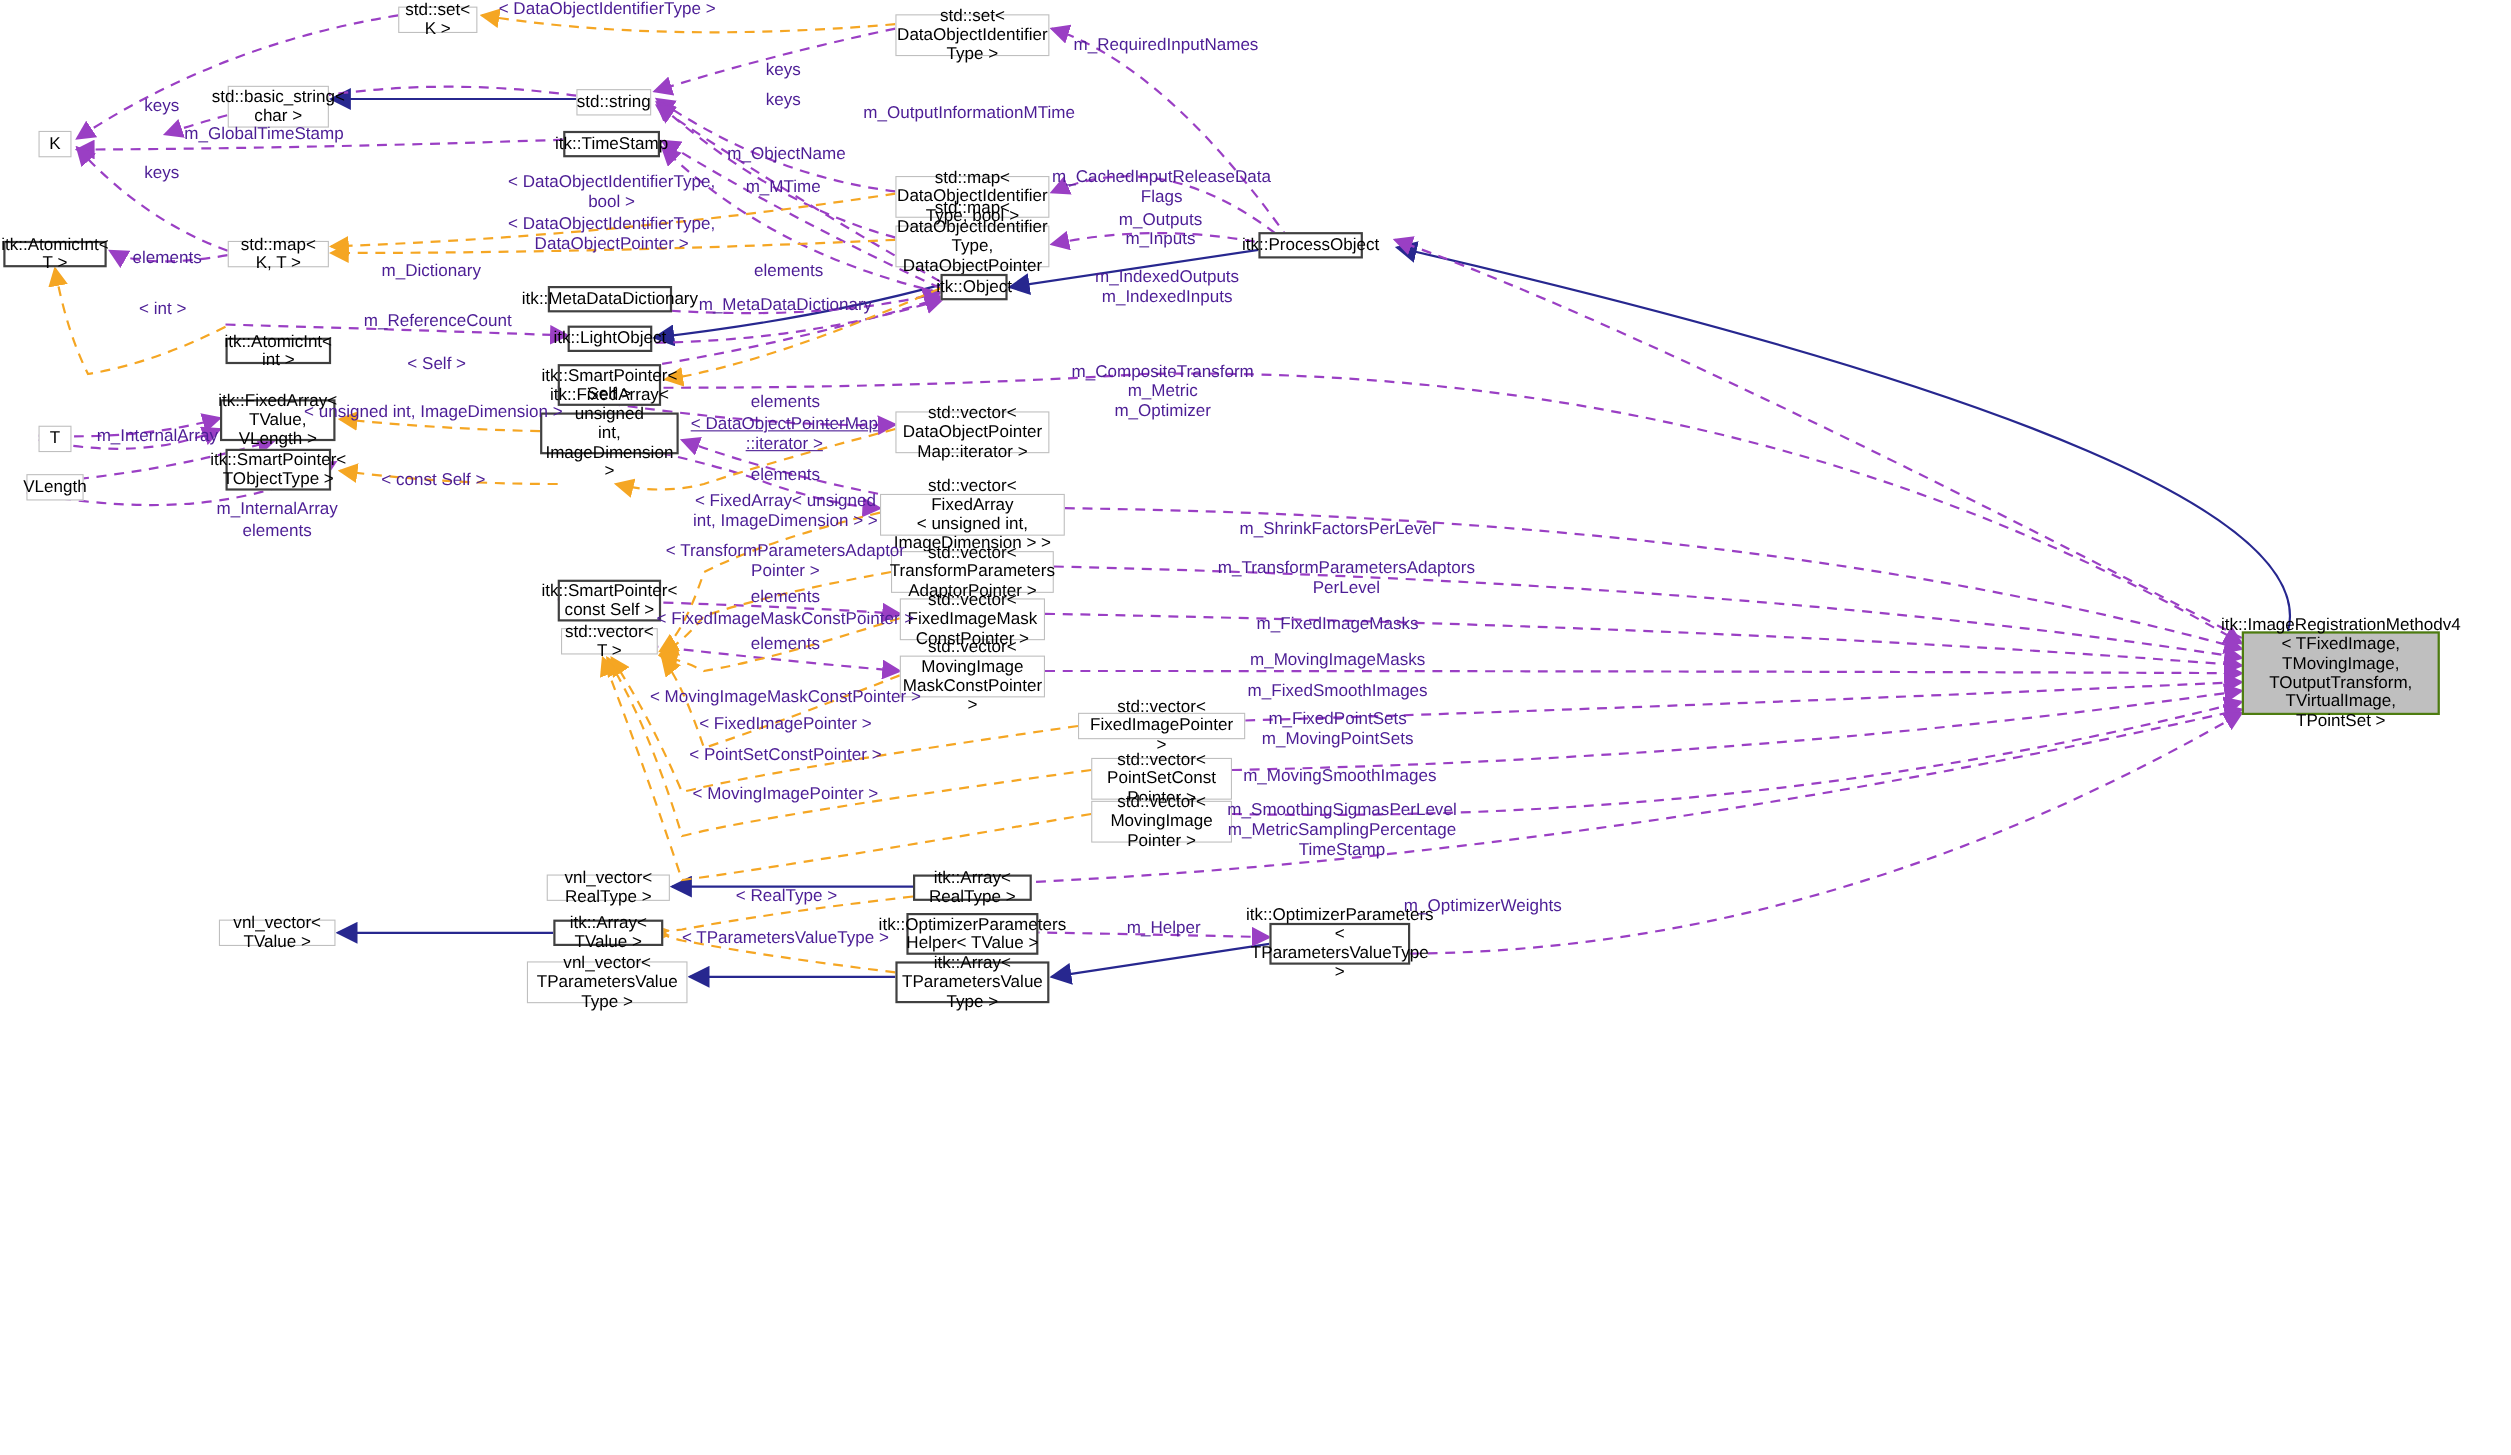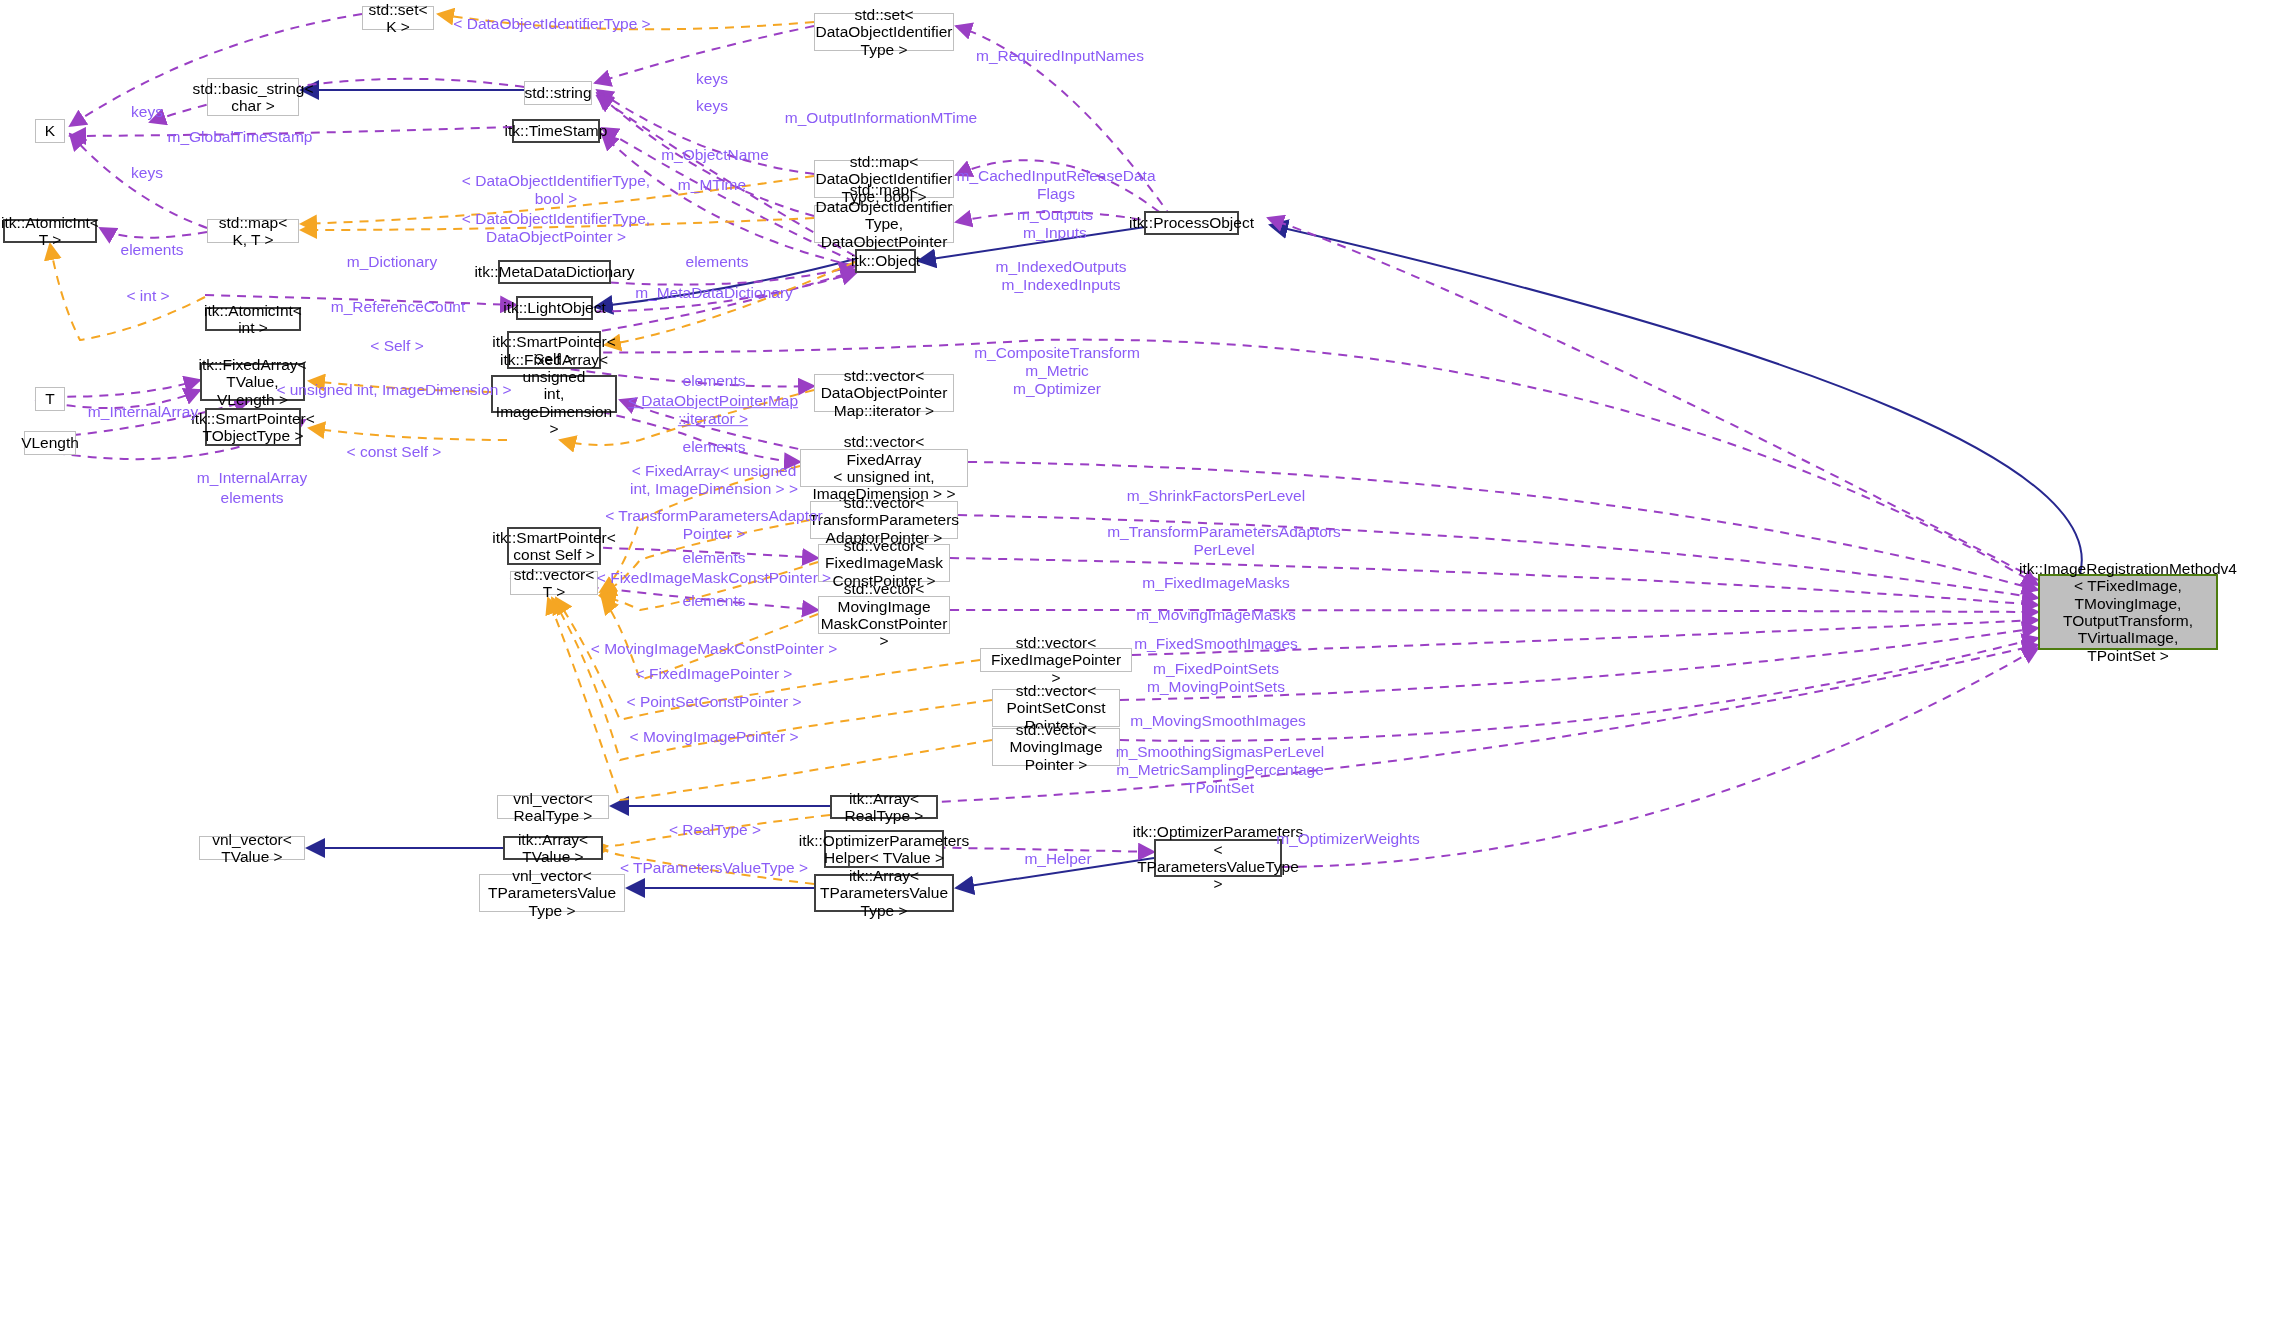--- a/index.html
+++ b/index.html
@@ -47,27 +47,26 @@
   }
   
   .node.focus {
     border: 2px solid #4d7c0f;
     background: #bfbfbf;
     font-size: 15.5px;
   }
   .edge-label {
     position: absolute;
     font-size: 15.5px;
-    color: #8b5cf6;
+    color: #4c1d95;
     text-align: center;
     line-height: 1.15;
     white-space: pre-line;
     transform: translate(-50%, -50%);
     background: transparent;
-    margin-top: 15px;
   }
 </style>
 </head>
 <body>
 
 <div id="diagram">
 
   <svg id="edge-layer" viewBox="0 0 2283 1323" width="2283" height="1323" xmlns="http://www.w3.org/2000/svg">
     <defs>
       <marker id="arrowPurple" markerWidth="9" markerHeight="9" refX="8" refY="4.5" orient="auto">
@@ -275,20 +274,20 @@
       <div class="edge-label" style="left: 1216px; top: 629px;">m_FixedSmoothImages</div>
       <div class="edge-label" style="left: 714px; top: 634px;">&lt; MovingImageMaskConstPointer &gt;</div>
       <div class="edge-label" style="left: 1216px; top: 663px;">m_FixedPointSets
 m_MovingPointSets</div>
       <div class="edge-label" style="left: 714px; top: 659px;">&lt; FixedImagePointer &gt;</div>
       <div class="edge-label" style="left: 714px; top: 687px;">&lt; PointSetConstPointer &gt;</div>
       <div class="edge-label" style="left: 1218px; top: 706px;">m_MovingSmoothImages</div>
       <div class="edge-label" style="left: 714px; top: 722px;">&lt; MovingImagePointer &gt;</div>
       <div class="edge-label" style="left: 1220px; top: 755px;">m_SmoothingSigmasPerLevel
 m_MetricSamplingPercentage
-TPointSet</div>
+TimeStamp</div>
       <div class="edge-label" style="left: 1348px; top: 824px;">m_OptimizerWeights</div>
       <div class="edge-label" style="left: 715px; top: 815px;">&lt; RealType &gt;</div>
       <div class="edge-label" style="left: 714px; top: 853px;">&lt; TParametersValueType &gt;</div>
       <div class="edge-label" style="left: 1058px; top: 844px;">m_Helper</div>
     </div>
 
 </div>
 
 </body></html>

